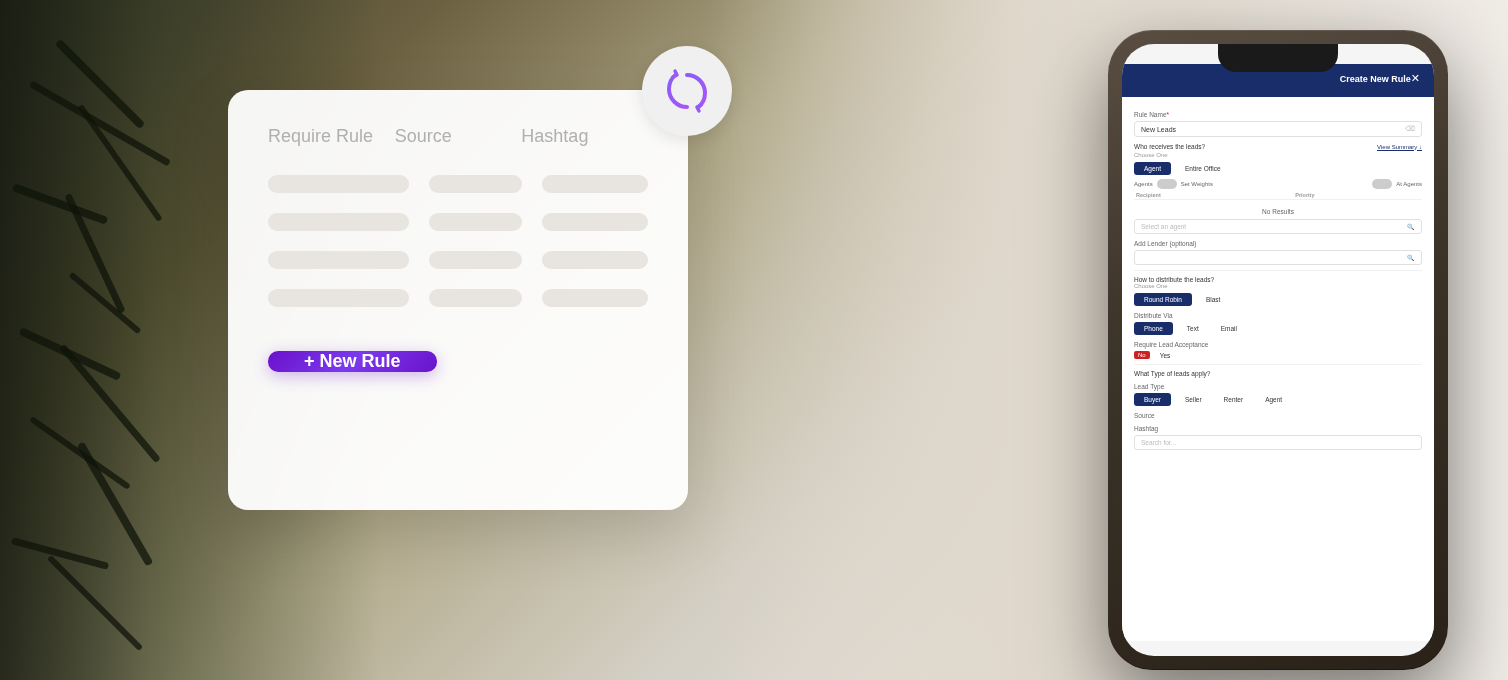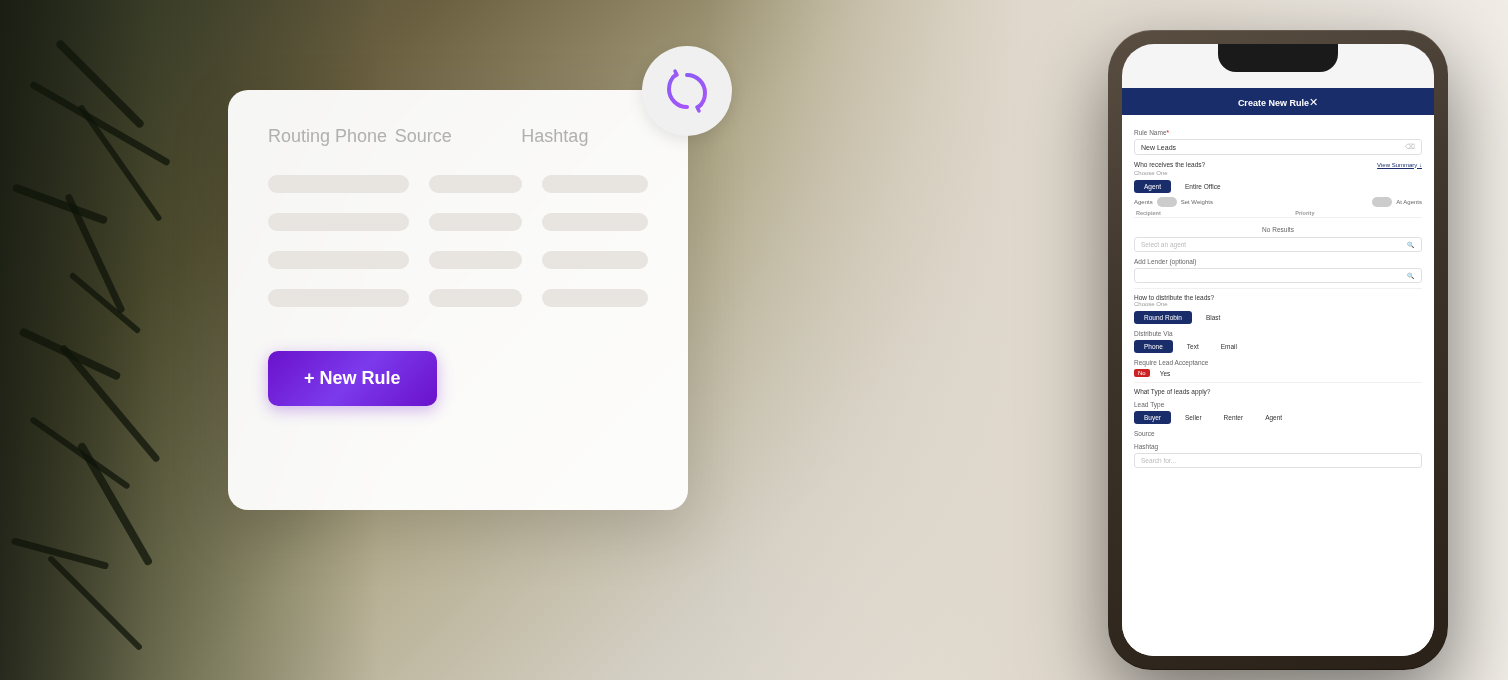--- a/index.html
+++ b/index.html
@@ -193,21 +193,21 @@
     .new-rule-btn {
       margin-top: 24px;
       display: inline-flex;
       align-items: center;
       justify-content: center;
       gap: 8px;
       background: linear-gradient(135deg, #6a11cb 0%, #7c3aed 50%, #6a11cb 100%);
       color: white;
       border: none;
       border-radius: 10px;
-      padding: 17px 36px;
+      padding: 0 36px;
       font-size: 18px;
       font-weight: 600;
       cursor: pointer;
       align-self: flex-start;
       box-shadow: 0 4px 16px rgba(106, 17, 203, 0.3);
     }
 
     
     .phone-mockup {
       position: absolute;
@@ -257,25 +257,25 @@
       width: 100%;
       height: 100%;
       overflow: hidden;
       font-size: 8px;
     }
 
     
     .modal-header {
       background: #1a2d6b;
       color: white;
-      padding: 8px 14px 6px;
-      display: flex;
-      align-items: center;
-      justify-content: center;
-      margin-top: 44px;
+      padding: 8px 14px 12px;
+      display: flex;
+      align-items: center;
+      justify-content: flex-end;
+      margin-top: 20px;
     }
 
     .modal-title {
       font-size: 9px;
       font-weight: 600;
       color: white;
     }
 
     .modal-close {
       color: white;
@@ -474,21 +474,21 @@
 
       <polyline points="38,38 34,40 36,44" stroke="url(#refreshGrad)" stroke-width="3.5" stroke-linecap="round" stroke-linejoin="round" fill="none"></polyline>
 
       <path d="M24 40 C14.1 40 6 31.9 6 22 C6 16 8.8 10.7 13.2 7.2" stroke="url(#refreshGrad)" stroke-width="4" stroke-linecap="round" fill="none"></path>
 
       <polyline points="10,10 14,8 12,4" stroke="url(#refreshGrad)" stroke-width="3.5" stroke-linecap="round" stroke-linejoin="round" fill="none"></polyline>
     </svg>
   </div>
 
   <div class="card-table-header">
-    <div class="card-col-header">Routing Phone</div>
+    <div class="card-col-header">Require Rule</div>
     <div class="card-col-header">Source</div>
     <div class="card-col-header">Hashtag</div>
   </div>
 
   <div class="skeleton-row">
     <div class="skeleton-bar col1"></div>
     <div class="skeleton-bar col2"></div>
     <div class="skeleton-bar col3"></div>
   </div>
   <div class="skeleton-row">

